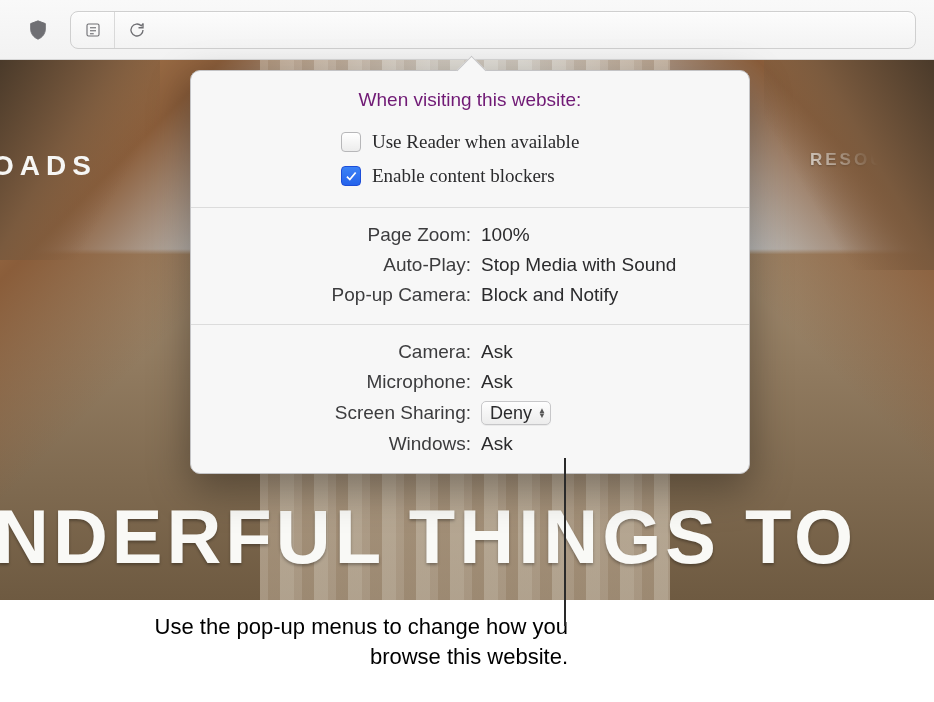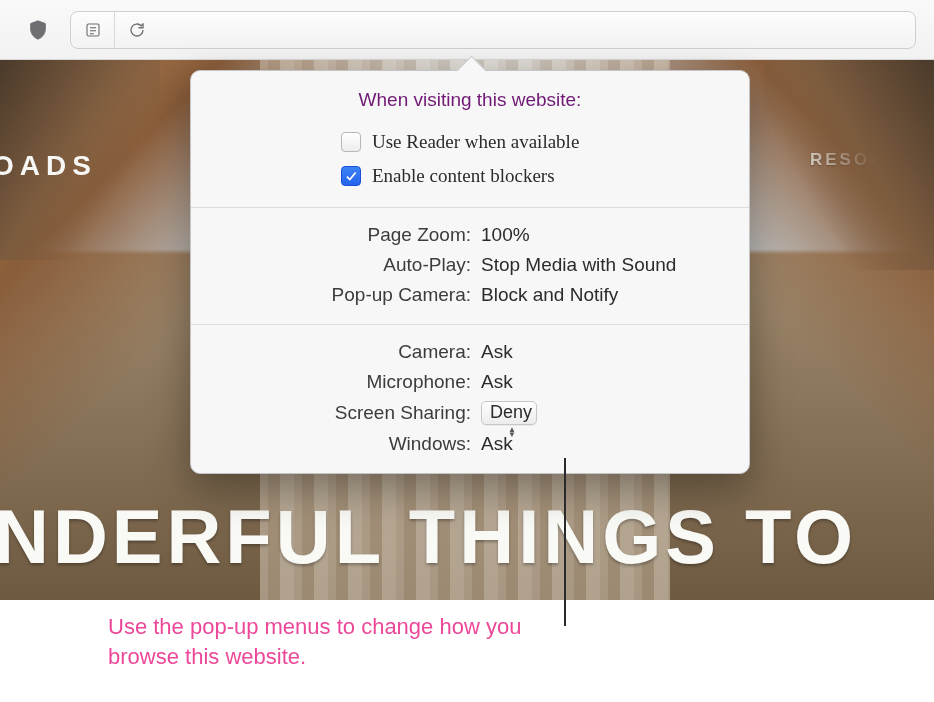--- a/index.html
+++ b/index.html
@@ -153,33 +153,32 @@
   width:268px;text-align:right;padding-right:10px;color:#3c3c3e;
 }
 .kv-row .v{flex:1;text-align:left;}
 .popup-btn{
   display:inline-flex;align-items:center;gap:4px;
   background:linear-gradient(#fefefe,#ececec);
   border:1px solid #c7c7c9;border-radius:5px;
   padding:0 4px 0 8px;height:24px;
   font-size:18px;
   box-shadow:0 1px 0 rgba(0,0,0,.05);
-  flex-direction:column;
 }
 .popup-btn .arrows{
   display:flex;flex-direction:column;line-height:5px;font-size:8px;color:#555;
   margin-left:2px;
 }
 .callout{
   position:absolute;
   left:108px; top:612px;
   width:460px;
   font-size:22px;
-  color:#ec4899;
-  text-align:left;
+  color:#000000;
+  text-align:right;
   line-height:1.35;
 }
 .leader{
   position:absolute;
   left:564px; top:458px;
   width:1.5px; height:168px;
   background:#2a2a2a;
   z-index:60;
 }
 </style>

